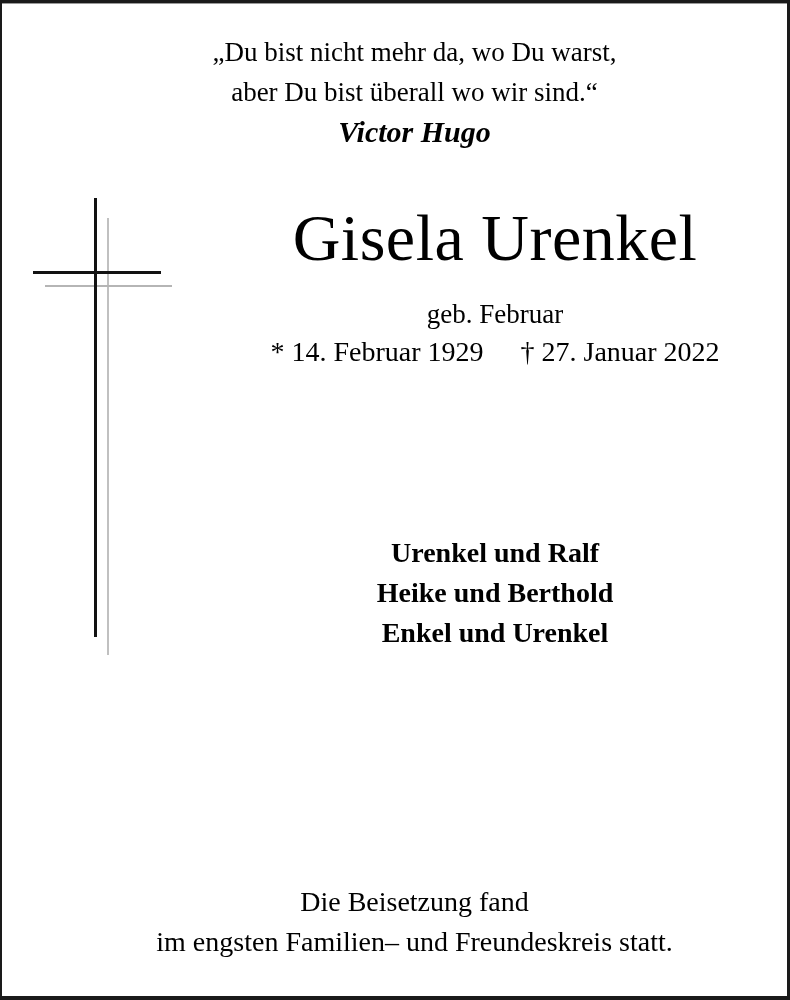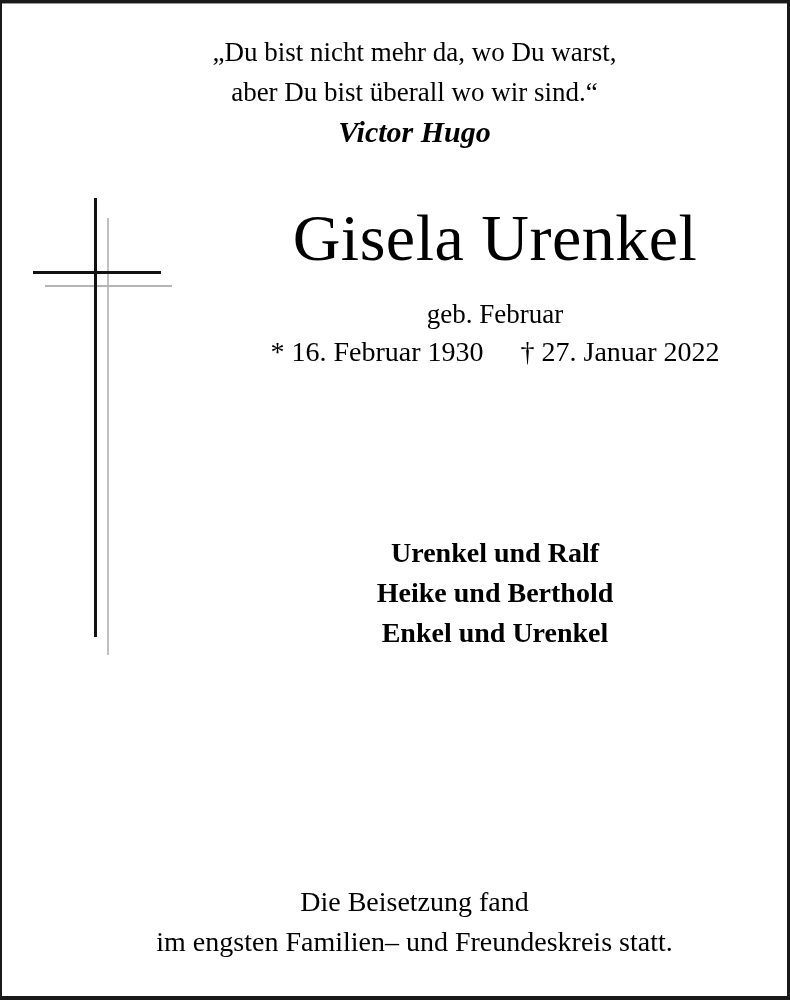--- a/index.html
+++ b/index.html
@@ -104,21 +104,21 @@
     <div>„Du bist nicht mehr da, wo Du warst,</div>
     <div>aber Du bist überall wo wir sind.“</div>
     <div class="attribution">Victor Hugo</div>
   </div>
 
   <div class="block name-block">
     <h1 class="deceased-name">Gisela Urenkel</h1>
     <div class="maiden-name">geb. Februar</div>
     <div class="dates-line">
       <span class="symbol">*</span>
-      <span>16. Februar 1930</span>
+      <span>14. Februar 1929</span>
       <span class="death-part">
         <span class="symbol">†</span>
         <span>27. Januar 2022</span>
       </span>
     </div>
   </div>
 
 
   <div class="block mourners-block">
     <div>Urenkel und Ralf</div>

